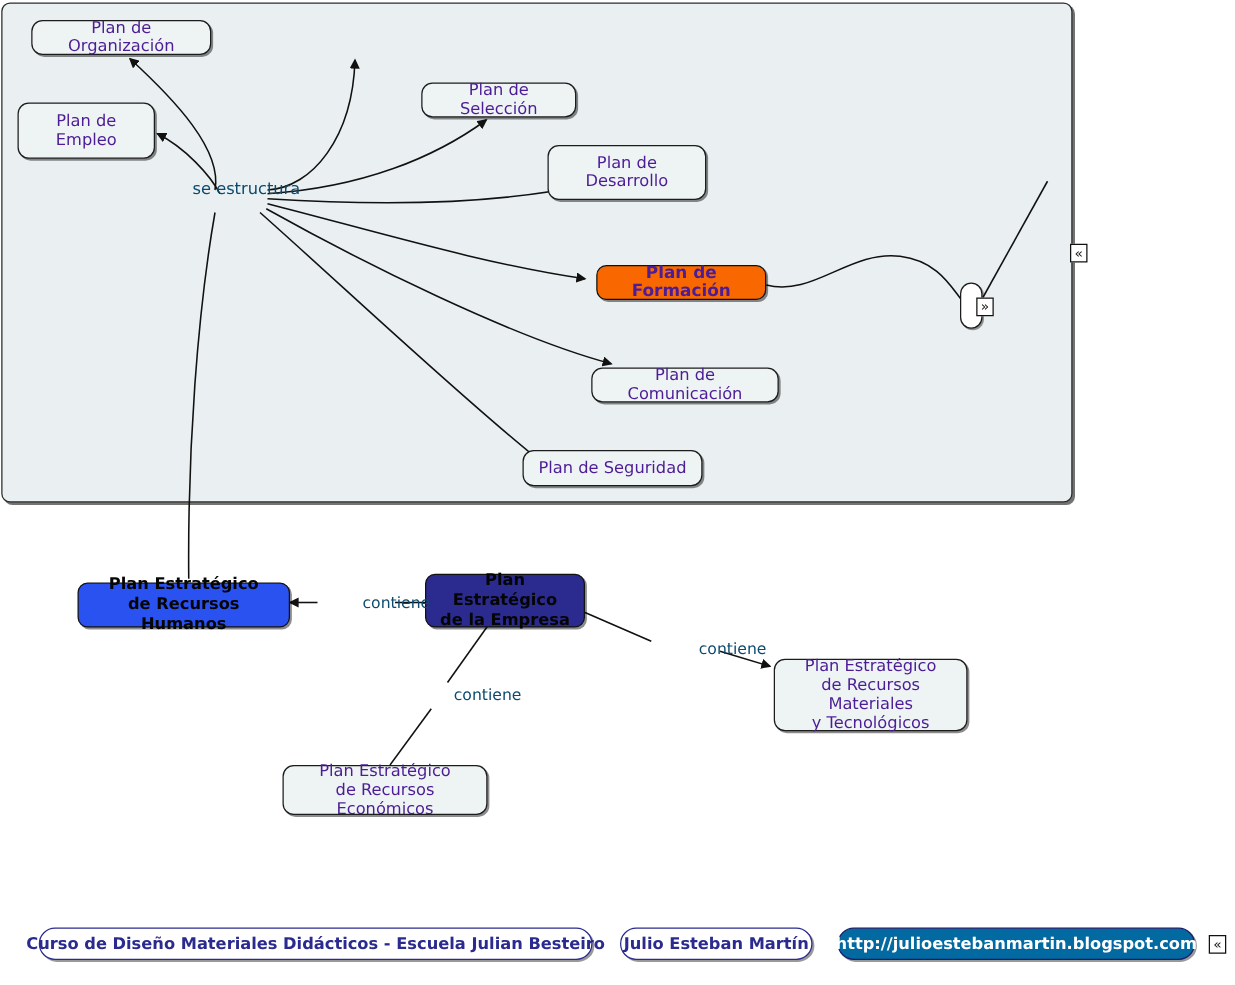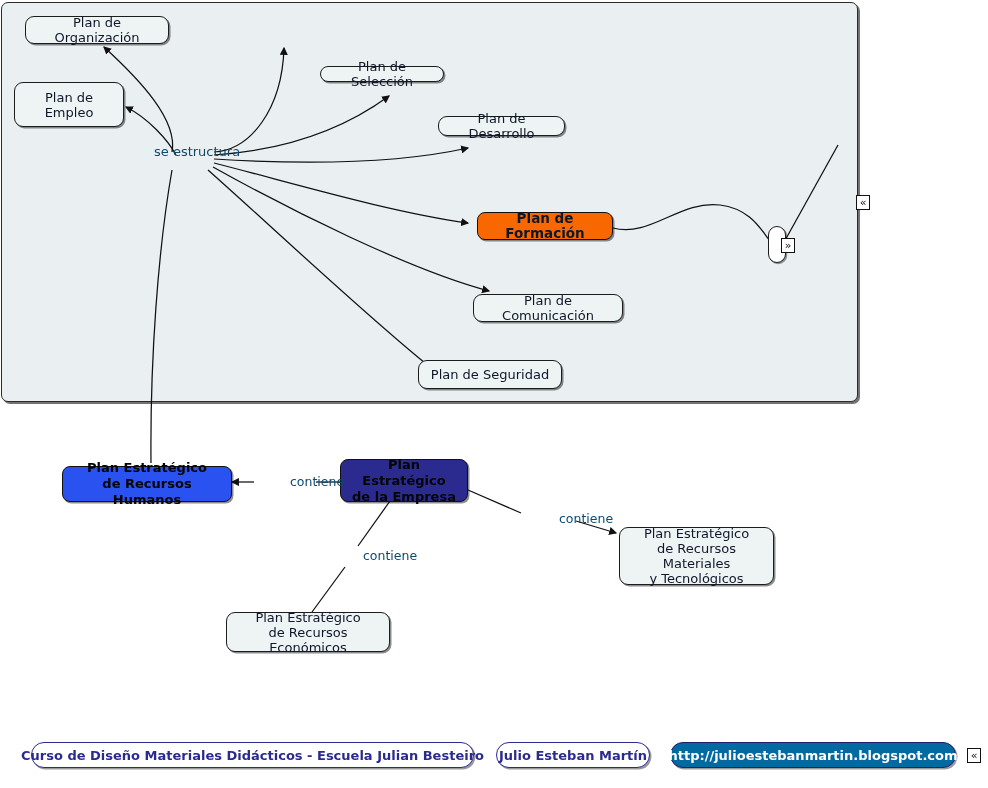--- a/index.html
+++ b/index.html
@@ -49,21 +49,21 @@
   .node {
     position: absolute;
     box-sizing: border-box;
     display: flex;
     align-items: center;
     justify-content: center;
     text-align: center;
     border-radius: 9px;
     border: 1.3px solid #1c1c1c;
     background: #eef3f4;
-    color: #0f172a;
+    color: #4c1d95;
     font-size: 13px;
     line-height: 15px;
     padding: 3px 9px;
     white-space: pre-line;
     box-shadow: 1.5px 1.5px 0 rgba(0,0,0,0.45);
   }
   .node.plain {
     background: #eef3f4;
     font-weight: normal;
   }
@@ -214,23 +214,23 @@
     </g>
   </svg>
 
   <div class="link-label root" style="left:122px; top:144px;">se estructura</div>
 
   <div class="node plain" style="left:25px; top:16px; width:144px; height:28px;">Plan de Organización</div>
 
 
   <div class="node plain" style="left:14px; top:82px; width:110px; height:45px;">Plan de Empleo</div>
 
-  <div class="node plain" style="left:320px; top:66px; width:124px; height:16px;">Plan de Selección</div>
-
-  <div class="node plain" style="left:438px; top:116px; width:127px; height:20px;">Plan de Desarrollo</div>
+  <div class="node plain" style="left:337px; top:66px; width:124px; height:28px;">Plan de Selección</div>
+
+  <div class="node plain" style="left:438px; top:116px; width:127px; height:44px;">Plan de Desarrollo</div>
 
   <div class="node plain" style="left:473px; top:294px; width:150px; height:28px;">Plan de Comunicación</div>
 
   <div class="node formacion" style="left:477px; top:212px; width:136px; height:28px;">Plan de Formación</div>
 
   <div class="node plain" style="left:418px; top:360px; width:144px; height:29px;">Plan de Seguridad</div>
 
   <div class="oval-node" style="left:768px; top:226px;"></div>
 
   <div class="marker" style="left:781px; top:238px;">»</div>

